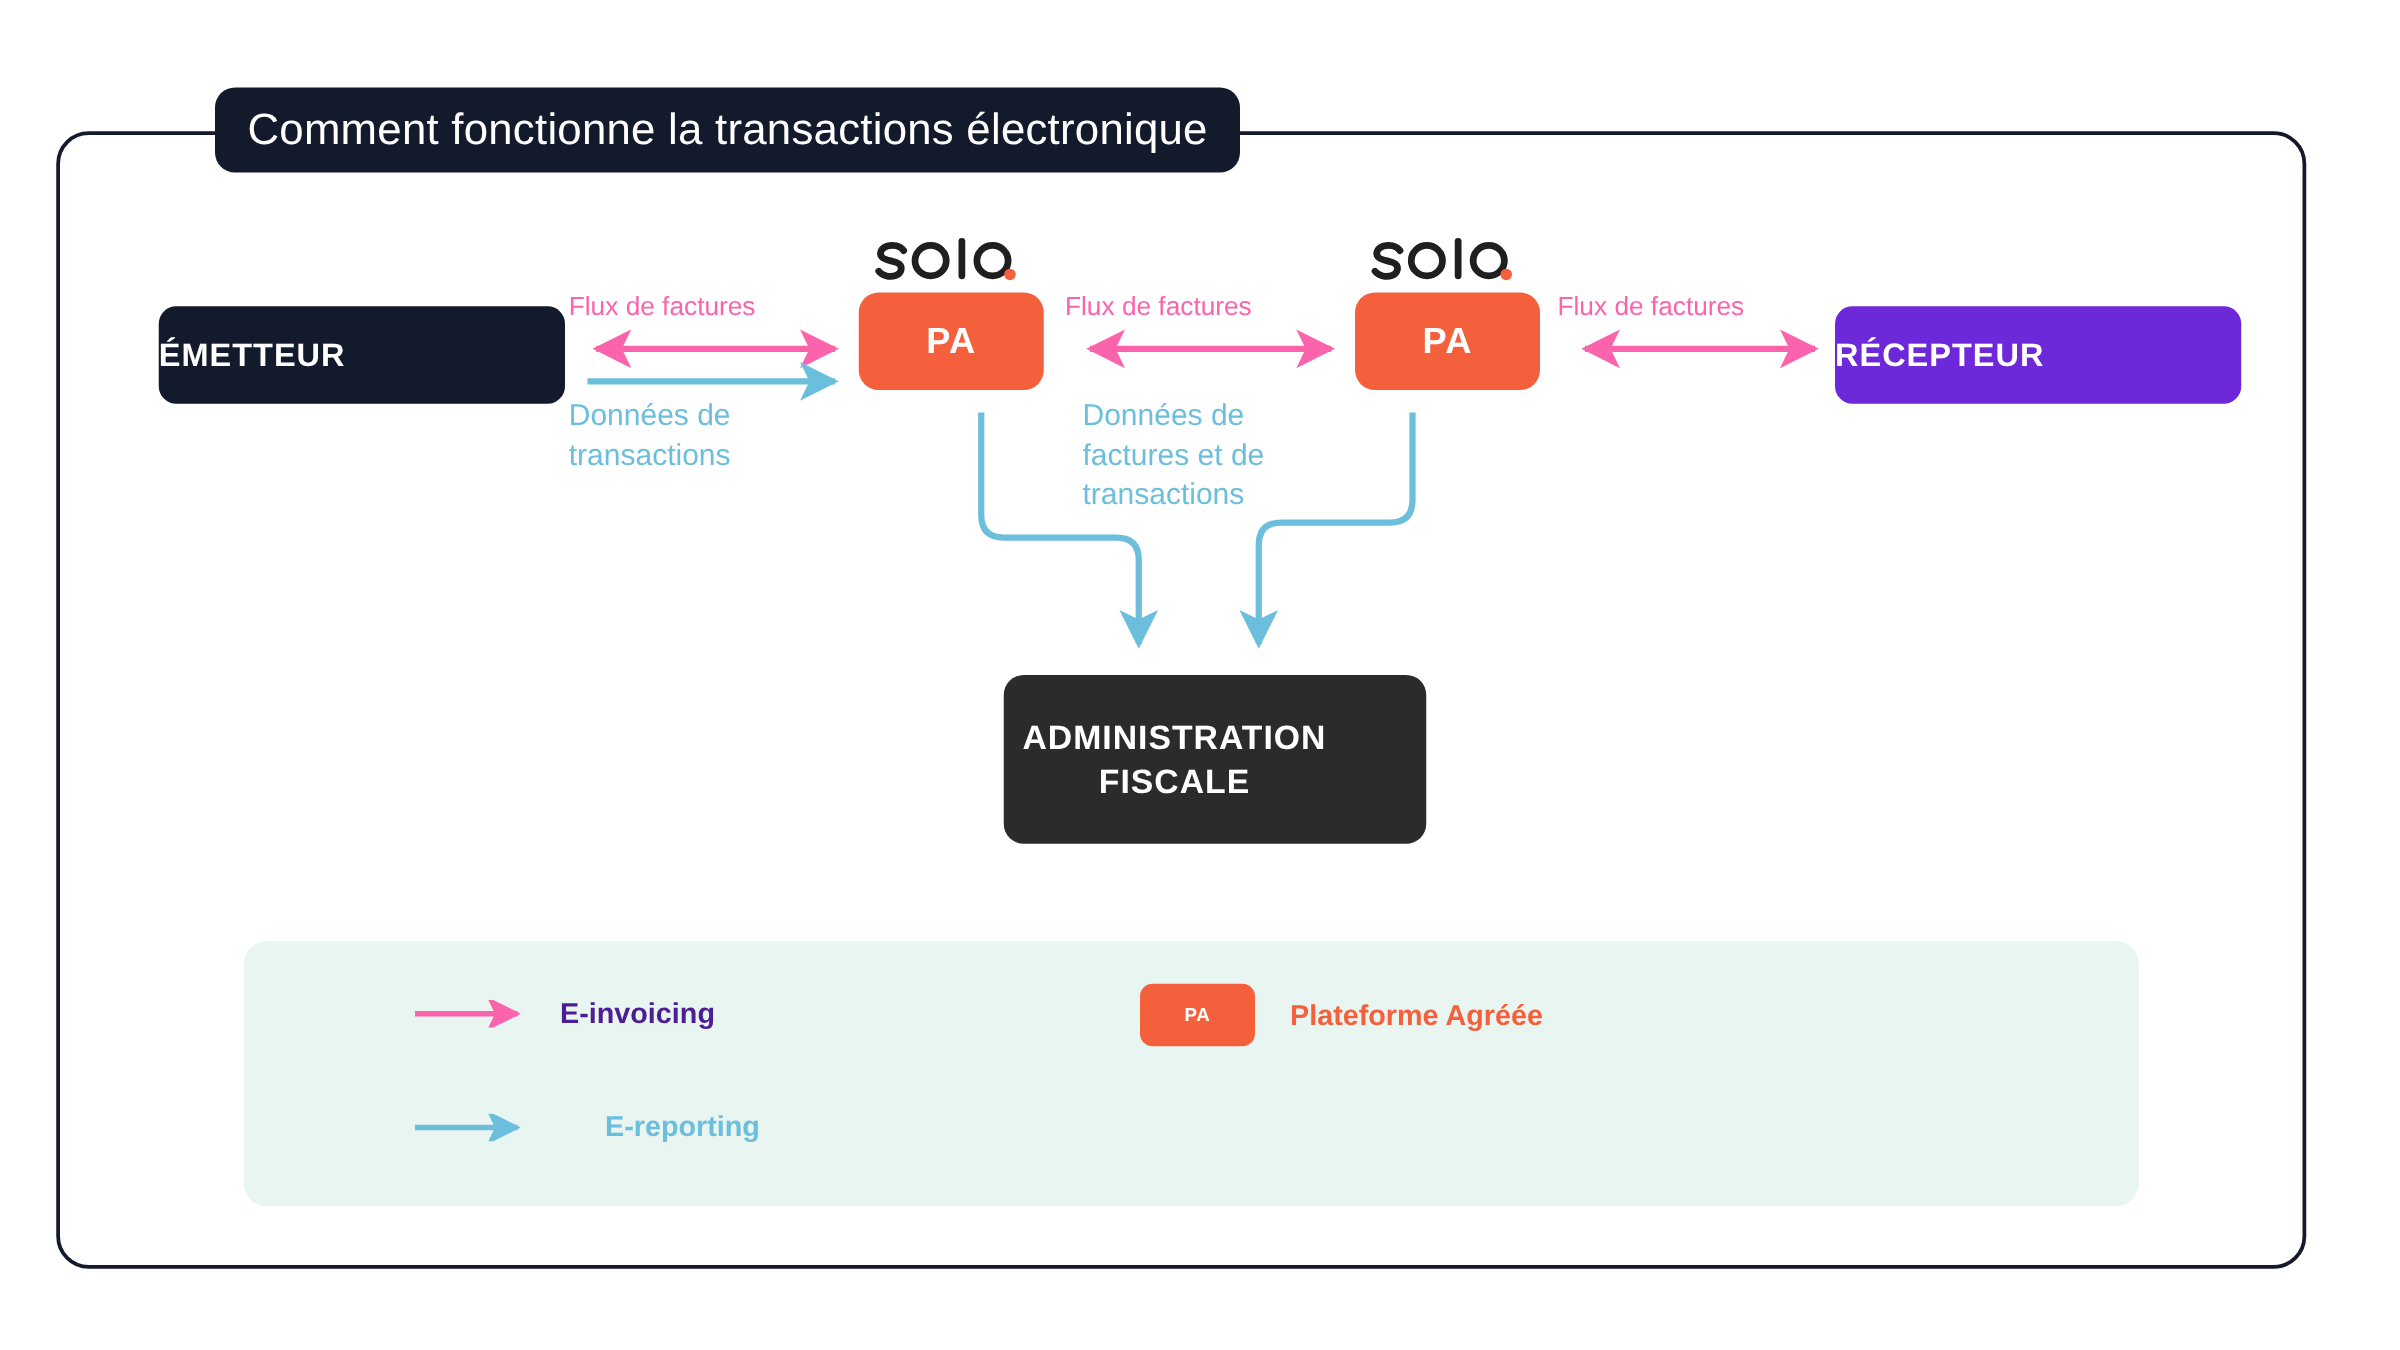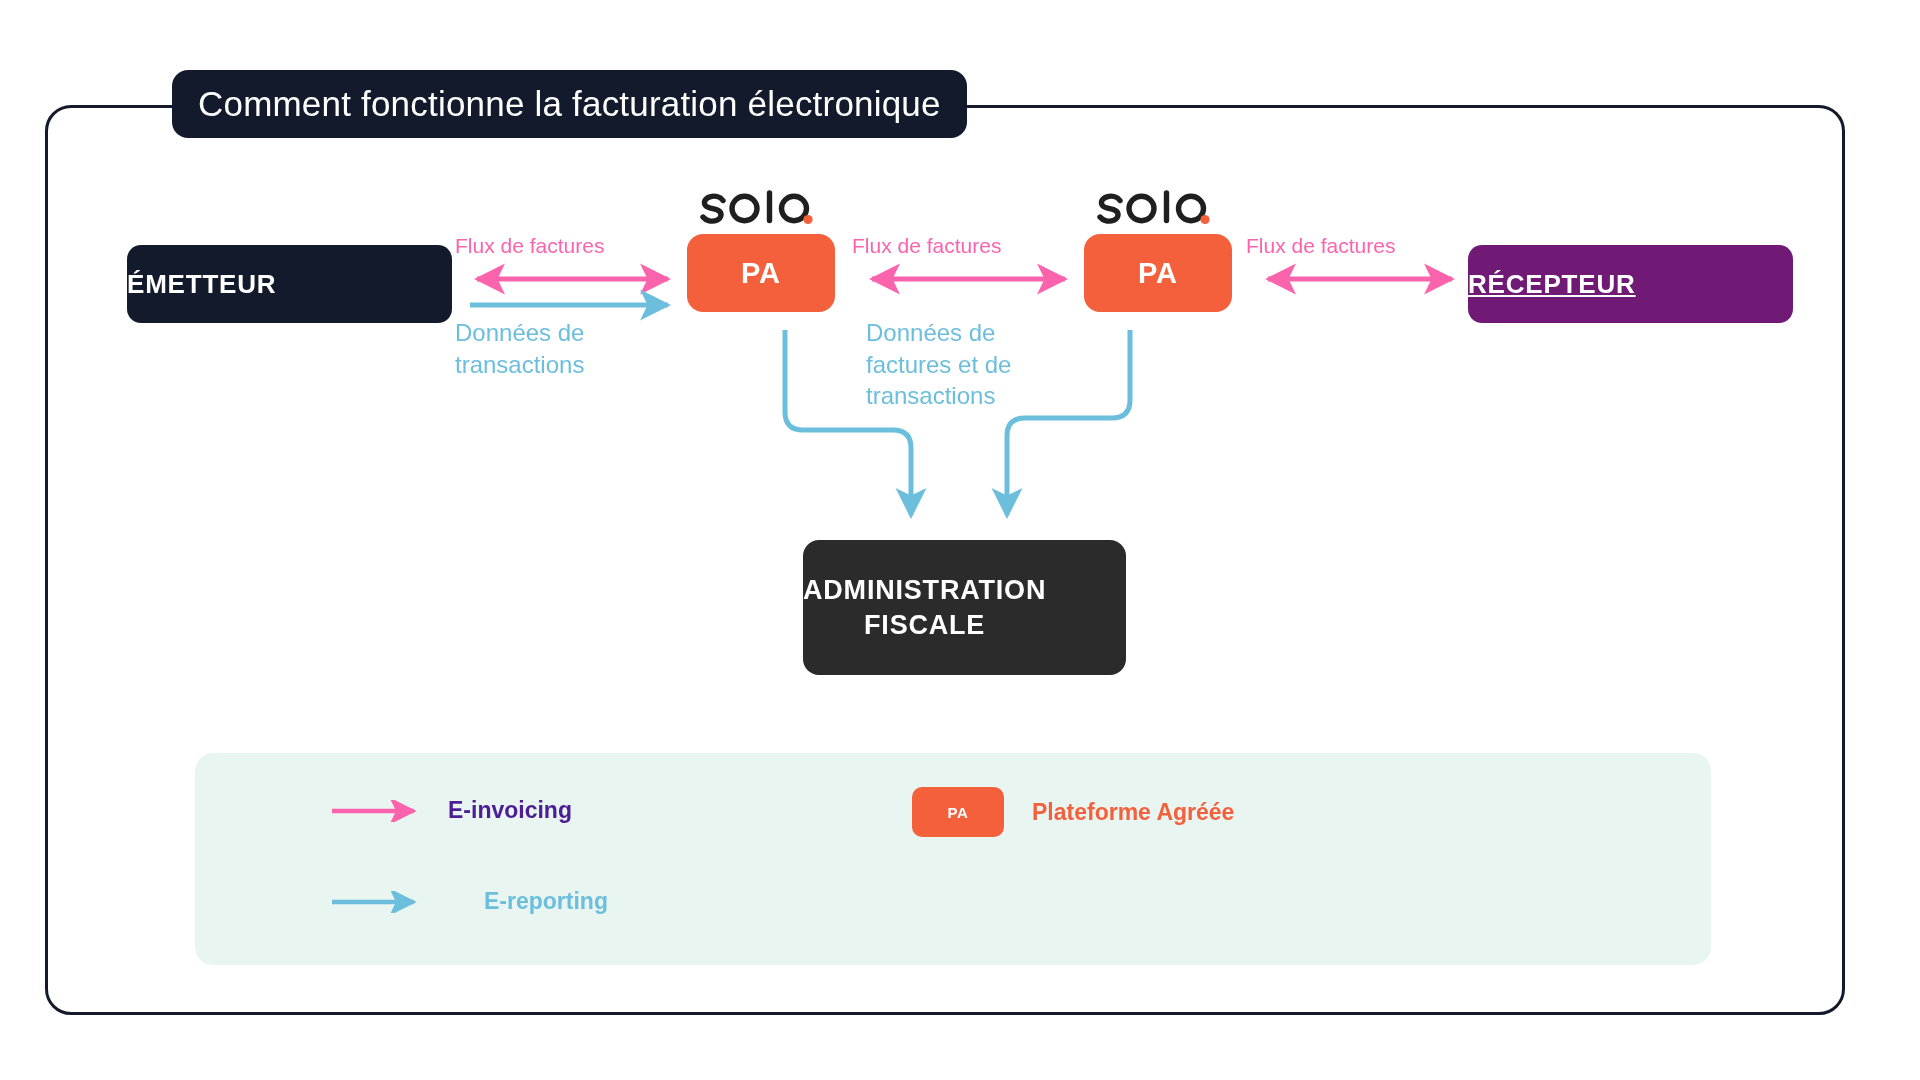--- a/index.html
+++ b/index.html
@@ -66,33 +66,33 @@
     width: 325px;
     height: 78px;
     background: #131a2c;
     font-size: 26px;
   }
   .node-recepteur {
     left: 1468px;
     top: 245px;
     width: 325px;
     height: 78px;
-    background: #701a75;
+    background: #6d28d9;
     font-size: 26px;
-    text-decoration: underline;
   }
   .node-admin {
     left: 803px;
     top: 540px;
     width: 323px;
     height: 135px;
     background: #2b2b2b;
     border-radius: 16px;
     font-size: 27px;
     line-height: 1.28;
+    padding-left: 15px;
   }
 
   
   .pa-group {
     position: absolute;
     width: 148px;
   }
   .pa-group.g1 { left: 687px; top: 188px; }
   .pa-group.g2 { left: 1084px; top: 188px; }
 
@@ -188,21 +188,21 @@
     margin-right: 28px;
     flex: 0 0 auto;
   }
 </style>
 </head>
 <body>
 
 <div class="frame"></div>
 
 <div class="title-badge">
-  <span class="title-text">Comment fonctionne la facturation électronique</span>
+  <span class="title-text">Comment fonctionne la transactions électronique</span>
 </div>
 
 <svg class="svg-layer" viewBox="0 0 1920 1080" width="1920" height="1080">
   <defs>
     <marker id="pinkRight" markerWidth="7" markerHeight="7" refX="5.6" refY="3.5" orient="auto" markerUnits="strokeWidth">
       <path d="M0,0.4 L6.2,3.5 L0,6.6 L1.5,3.5 Z" fill="#fb63ad"></path>
     </marker>
     <marker id="pinkLeft" markerWidth="7" markerHeight="7" refX="5.6" refY="3.5" orient="auto-start-reverse" markerUnits="strokeWidth">
       <path d="M0,0.4 L6.2,3.5 L0,6.6 L1.5,3.5 Z" fill="#fb63ad"></path>
     </marker>

